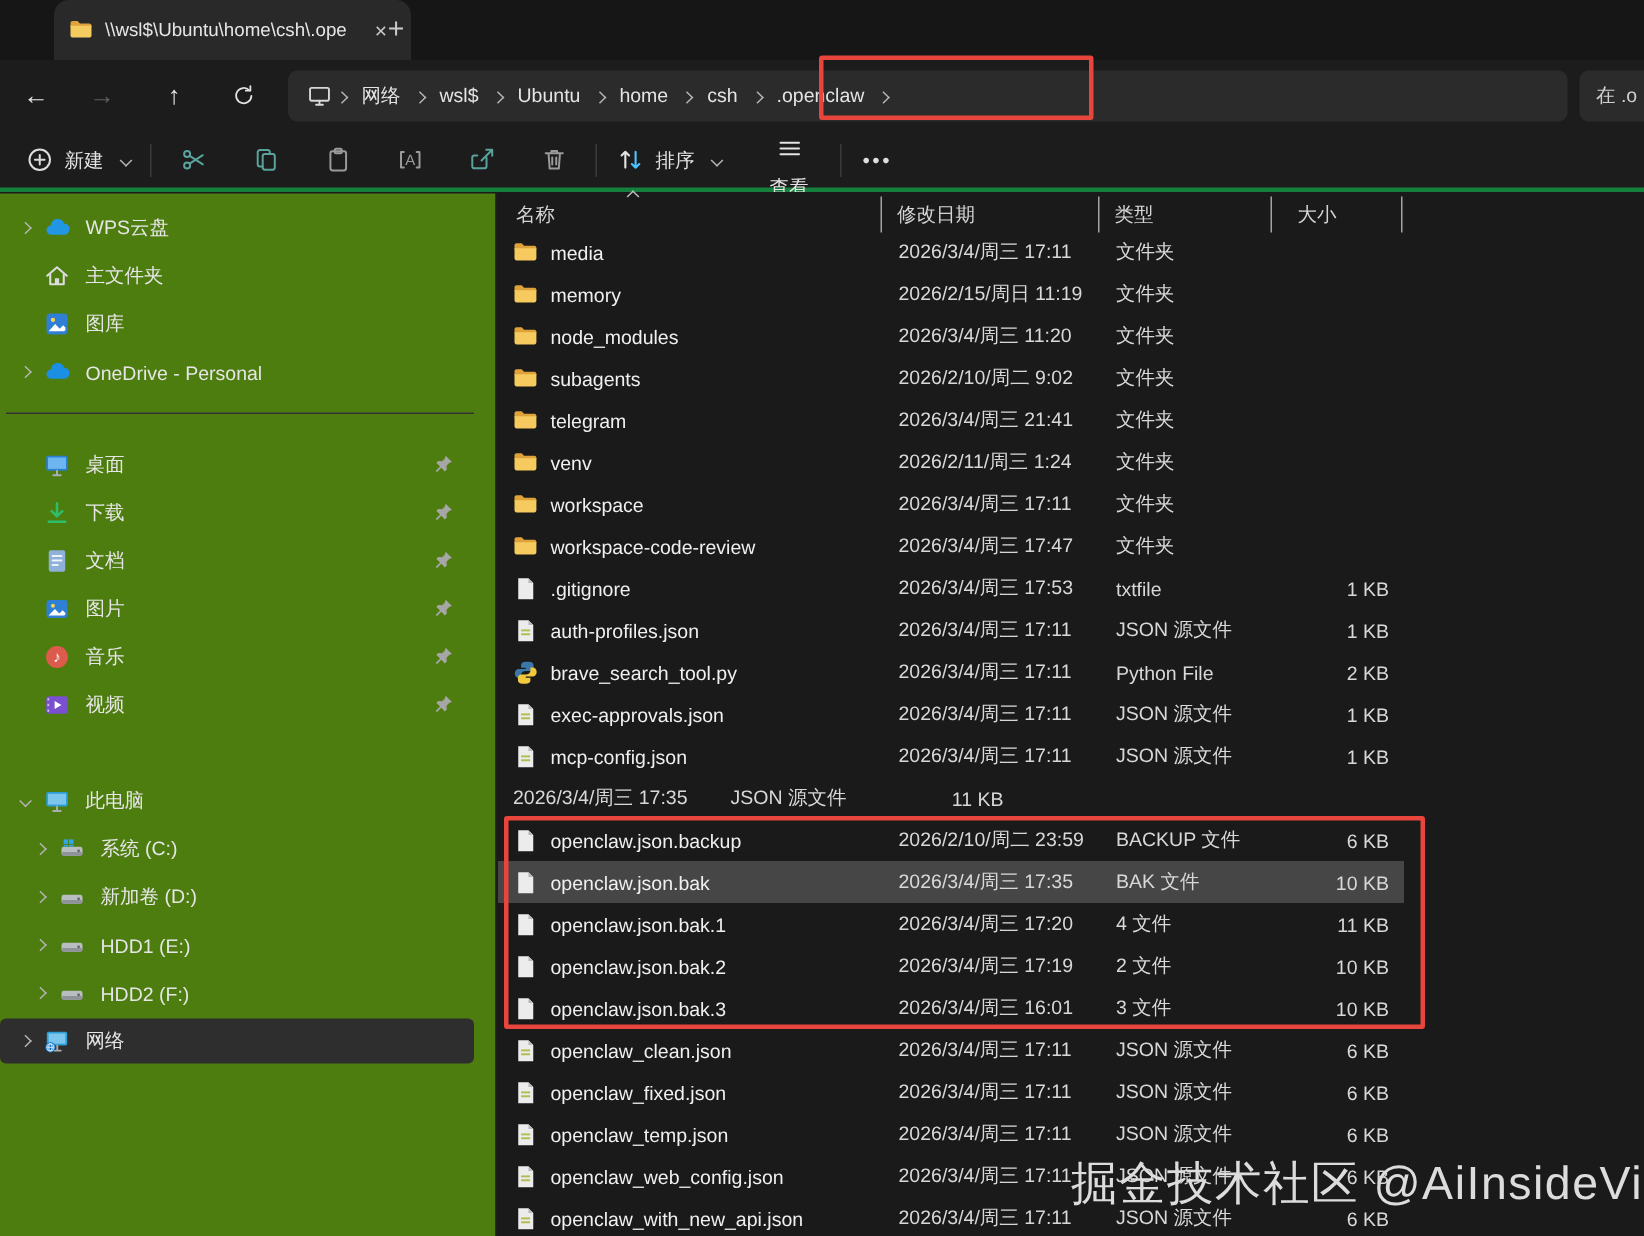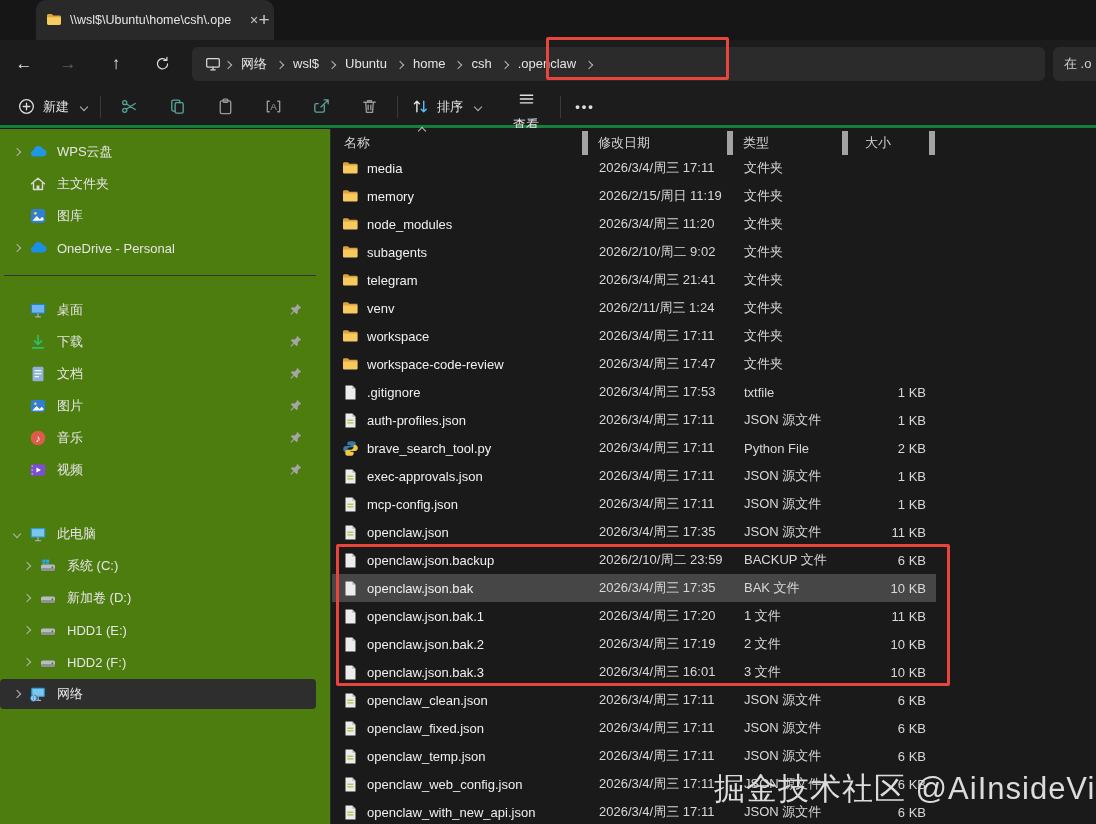--- a/index.html
+++ b/index.html
@@ -55,21 +55,21 @@
   .srow .lbl{color:#e6e6e6;white-space:nowrap;}
   .srow .pin{position:absolute;right:12px;top:7px;width:16px;height:16px;}
   .sdivider{height:1px;background:#333;margin:12px 14px 19px 4px;}
   .indent{margin-left:10px;}
   .gap32{height:32px;}
   #vline{left:330px;top:129px;width:1px;height:695px;background:#2c2c2c;}
 
   
   #filepane{left:331px;top:128px;width:765px;height:696px;background:#1a1a1a;}
   #fhead{left:0;top:3px;height:24px;display:flex;color:#d4d4d4;}
-  .hcell{border-right:6px solid #a3a3a3;display:flex;align-items:center;box-sizing:border-box;}
+  .hcell{border-right:1px solid #a3a3a3;display:flex;align-items:center;box-sizing:border-box;}
   .hc0{width:257px;padding-left:13px;} .hc1{width:145px;padding-left:10px;}
   .hc2{width:115px;padding-left:10px;} .hc3{width:87px;padding-left:17px;}
   #sortcaret{left:88px;top:-3px;}
   .chev.u{transform:rotate(-135deg);border-color:#bdbdbd;}
   #rows{left:1px;top:26px;width:604px;}
   .frow{height:28px;display:flex;align-items:center;}
   .frow.sel{background:#464646;}
   .fc-name{width:257px;display:flex;align-items:center;padding-left:10px;box-sizing:border-box;gap:8px;overflow:hidden;}
   .fc-name .nm{color:#f0f0f0;white-space:nowrap;}
   .fc-date{width:145px;padding-left:10px;box-sizing:border-box;color:#d8d8d8;white-space:nowrap;}
@@ -650,31 +650,20 @@
               <rect x="5.4" y="10.2" width="6" height="1.3" fill="#b3bd4e"></rect>
             </svg>
           </span>
           <span class="nm">mcp-config.json</span>
         </div>
         <div class="fc-date">2026/3/4/周三 17:11</div>
         <div class="fc-type">JSON 源文件</div>
         <div class="fc-size">1 KB</div>
       </div>
       <div class="frow">
-        <div class="fc-name">
-          <span class="fic">
-            <svg viewBox="0 0 17 17" width="17" height="17">
-              <path fill="#ececec" d="M3.5 1.5h6.8l3.2 3.2v10.8H3.5z"></path>
-              <path fill="#b9b9b9" d="M10.3 1.5l3.2 3.2h-3.2z"></path>
-              <rect x="5.4" y="7.6" width="6" height="1.3" fill="#b3bd4e"></rect>
-              <rect x="5.4" y="10.2" width="6" height="1.3" fill="#b3bd4e"></rect>
-            </svg>
-          </span>
-          <span class="nm">openclaw.json</span>
-        </div>
         <div class="fc-date">2026/3/4/周三 17:35</div>
         <div class="fc-type">JSON 源文件</div>
         <div class="fc-size">11 KB</div>
       </div>
       <div class="frow">
         <div class="fc-name">
           <span class="fic">
             <svg viewBox="0 0 17 17" width="17" height="17">
               <path fill="#ececec" d="M3.5 1.5h6.8l3.2 3.2v10.8H3.5z"></path>
               <path fill="#b9b9b9" d="M10.3 1.5l3.2 3.2h-3.2z"></path>
@@ -704,21 +693,21 @@
         <div class="fc-name">
           <span class="fic">
             <svg viewBox="0 0 17 17" width="17" height="17">
               <path fill="#ececec" d="M3.5 1.5h6.8l3.2 3.2v10.8H3.5z"></path>
               <path fill="#b9b9b9" d="M10.3 1.5l3.2 3.2h-3.2z"></path>
             </svg>
           </span>
           <span class="nm">openclaw.json.bak.1</span>
         </div>
         <div class="fc-date">2026/3/4/周三 17:20</div>
-        <div class="fc-type">1 文件</div>
+        <div class="fc-type">4 文件</div>
         <div class="fc-size">11 KB</div>
       </div>
       <div class="frow">
         <div class="fc-name">
           <span class="fic">
             <svg viewBox="0 0 17 17" width="17" height="17">
               <path fill="#ececec" d="M3.5 1.5h6.8l3.2 3.2v10.8H3.5z"></path>
               <path fill="#b9b9b9" d="M10.3 1.5l3.2 3.2h-3.2z"></path>
             </svg>
           </span>

